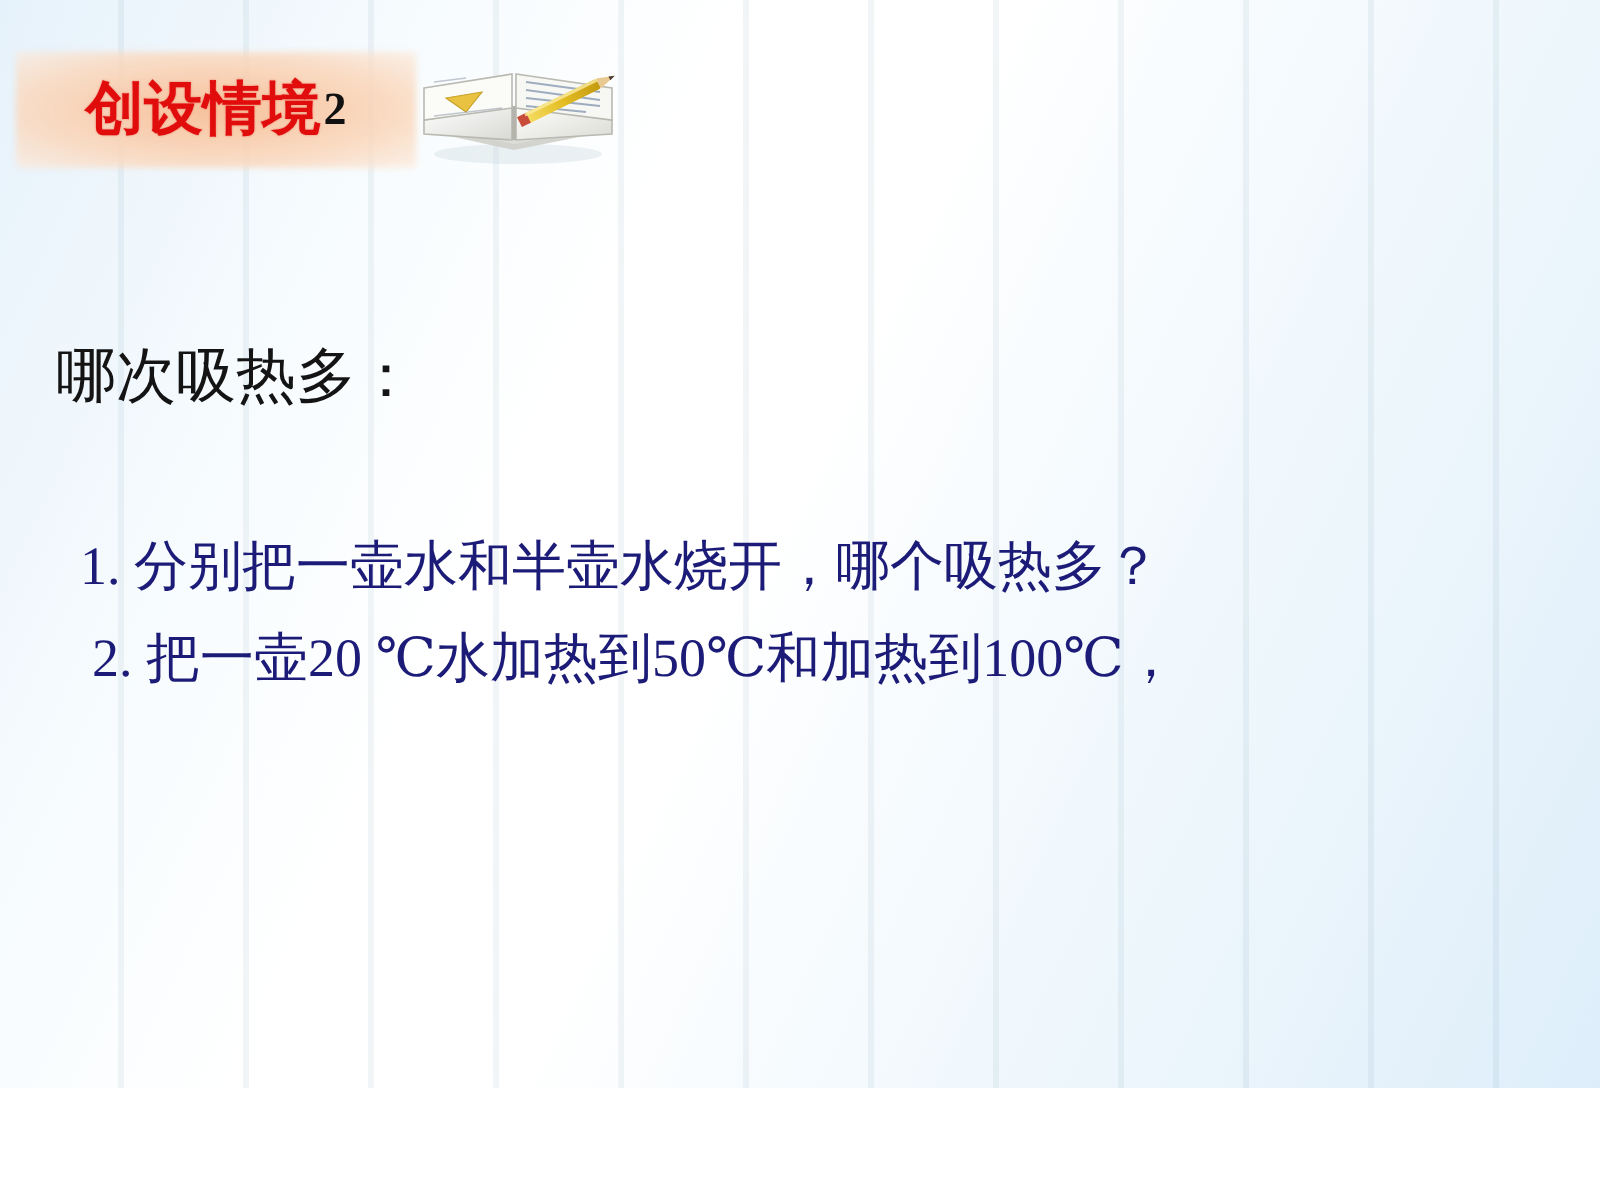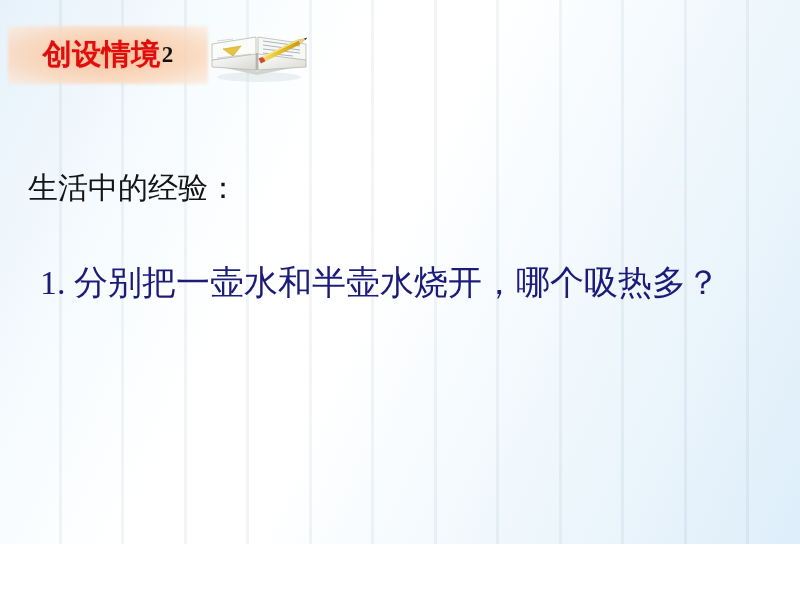--- a/index.html
+++ b/index.html
@@ -112,21 +112,21 @@
     white-space: nowrap;
   }
   #q-list {
     position: absolute;
     left: 40px;
     top: 260px;
     width: 730px;
     color: #1c1c78;
   }
   .q-line {
-    font-size: 34px;
+    font-size: 27px;
     line-height: 46px;
     color: #1c1c78;
     font-family: "Liberation Serif", "DejaVu Serif", serif;
     white-space: nowrap;
   }
   .q-line.indent {
     padding-left: 60px;
   }
   .q-line.second {
     padding-left: 6px;
@@ -196,19 +196,20 @@
       <g transform="rotate(-26 82 22)">
         <rect x="58" y="19" width="40" height="5.5" rx="1" fill="url(#pencilG)"></rect>
         <polygon points="98,19 107,21.8 98,24.5" fill="#e8c98f"></polygon>
         <polygon points="104,20.8 107,21.8 104,22.9" fill="#4a3b33"></polygon>
         <rect x="54" y="19" width="5" height="5.5" fill="#c94b3a"></rect>
         <rect x="58" y="19" width="40" height="1.6" fill="#fbeb9e" opacity="0.8"></rect>
       </g>
     </svg>
   </div>
 
-  <div id="heading">生活中的经验：</div>
+  <div id="heading">哪次吸热多：</div>
 
   <div id="q-list">
     <div class="q-line">1. 分别把一壶水和半壶水烧开，哪个吸热多？</div>
+    <div class="q-line second">2.  把一壶20 ℃水加热到50℃和加热到100℃，</div>
   </div>
 
 </div>
 
 </body></html>

